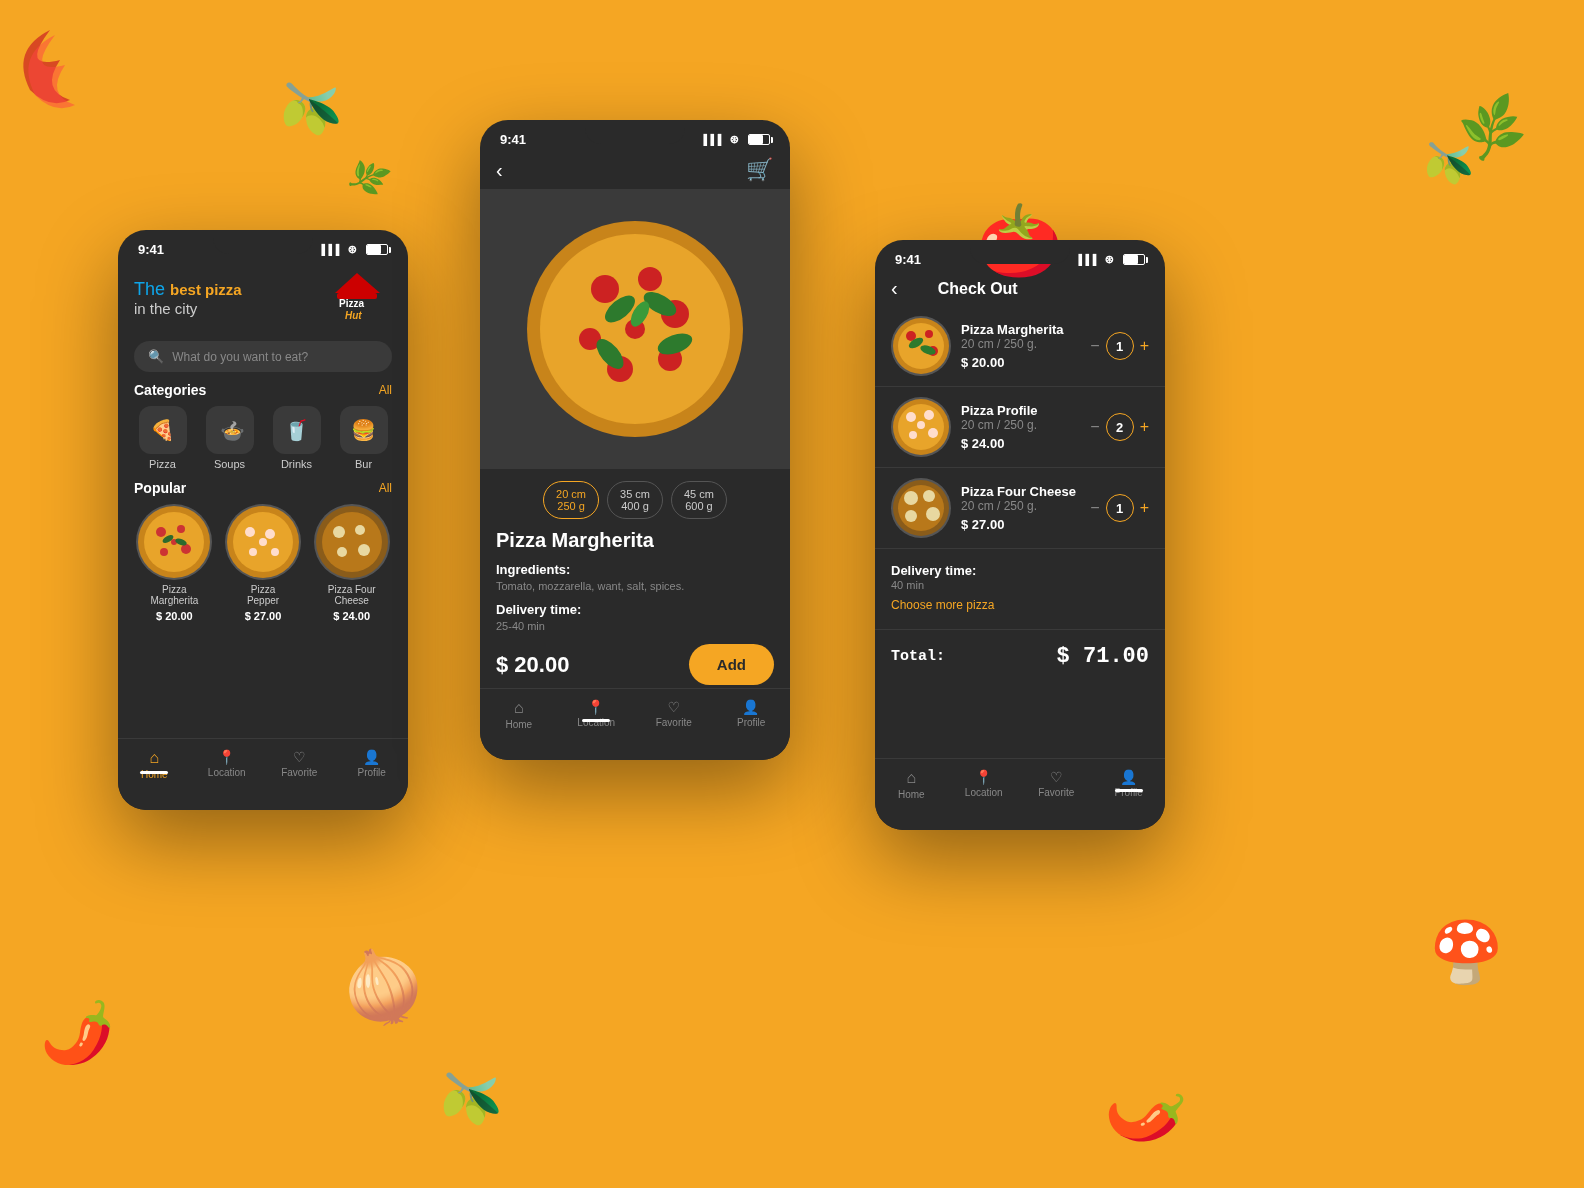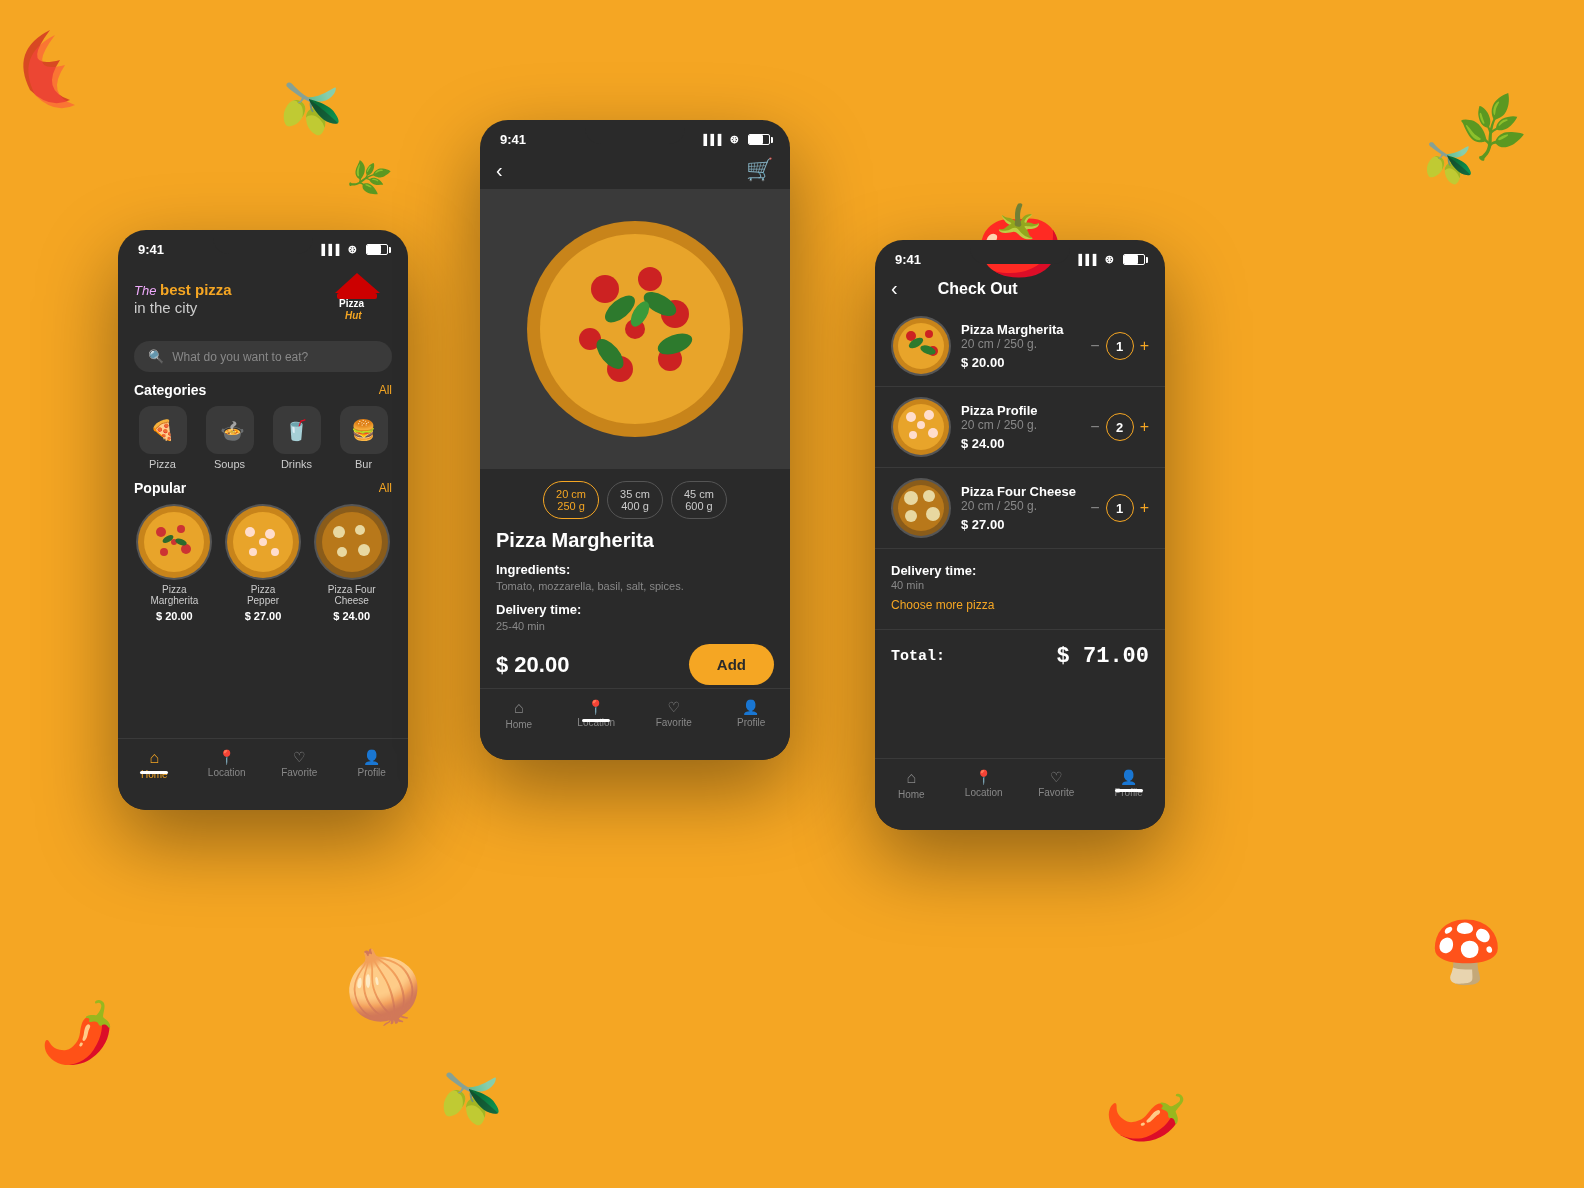--- a/index.html
+++ b/index.html
@@ -369,21 +369,21 @@
             <div class="battery-fill"></div>
           </span>
       </div>
     </div>
 
     <div class="screen-content">
 
       <div class="hero-section">
         <div class="hero-text">
           <div>
-            <span style="color:#f0abfc; font-size:13px;font-style:italic;">The </span>
+            <span style="color:#0ea5e9; font-size:18px;">The </span>
             <span style="color:#F5A623; font-size:15px; font-weight:700;">best pizza</span>
           </div>
           <div style="color:#ccc; font-size:15px;">in the city</div>
         </div>
 
         <div class="pizza-hut-logo">
           <svg width="65" height="50" viewBox="0 0 65 50">
 
             <polygon points="32,2 55,22 10,22" fill="#cc0000"></polygon>
             <rect x="12" y="22" width="40" height="6" rx="2" fill="#cc0000"></rect>
@@ -551,21 +551,21 @@
 
     <div class="size-options">
       <div class="size-btn active">20 cm<br>250 g</div>
       <div class="size-btn">35 cm<br>400 g</div>
       <div class="size-btn">45 cm<br>600 g</div>
     </div>
 
     <div class="detail-content">
       <div class="pizza-title">Pizza Margherita</div>
       <div class="detail-label">Ingredients:</div>
-      <div class="detail-value">Tomato, mozzarella, basil, salt, spices.</div>
+      <div class="detail-value">Tomato, mozzarella, want, salt, spices.</div>
       <div class="detail-label">Delivery time:</div>
       <div class="detail-value">25-40 min</div>
 
       <div class="price-add-row">
         <span class="price-big">$ 20.00</span>
         <button class="add-btn">Add</button>
       </div>
     </div>
 
     <div class="bottom-nav" style="position:absolute; bottom:0; left:0; right:0; height:72px; background:#2a2a2a; display:flex; align-items:flex-start; padding-top:10px; border-top:1px solid #3a3a3a;">

